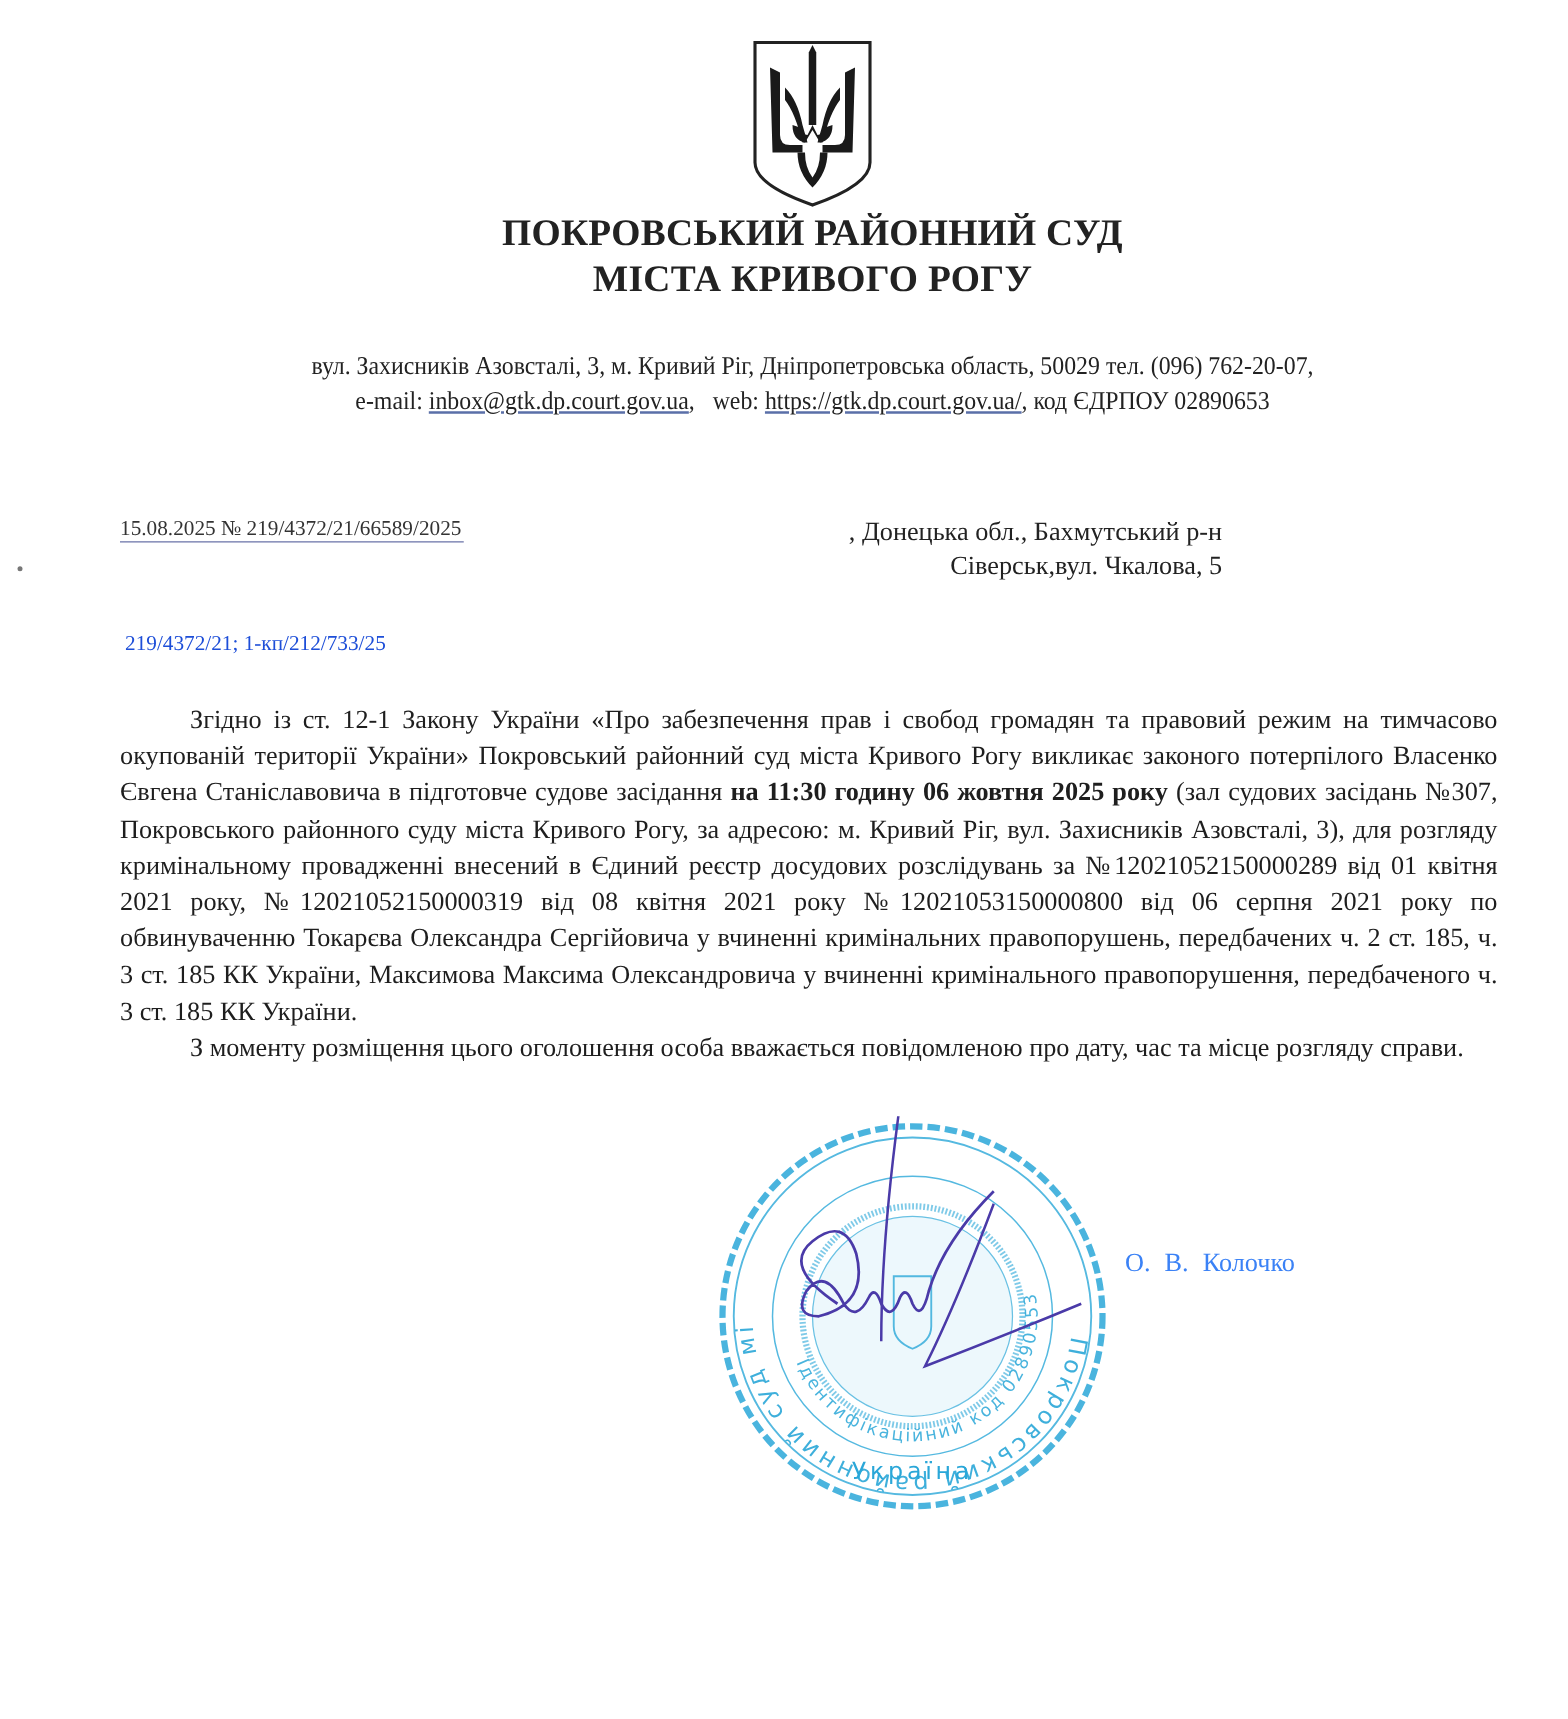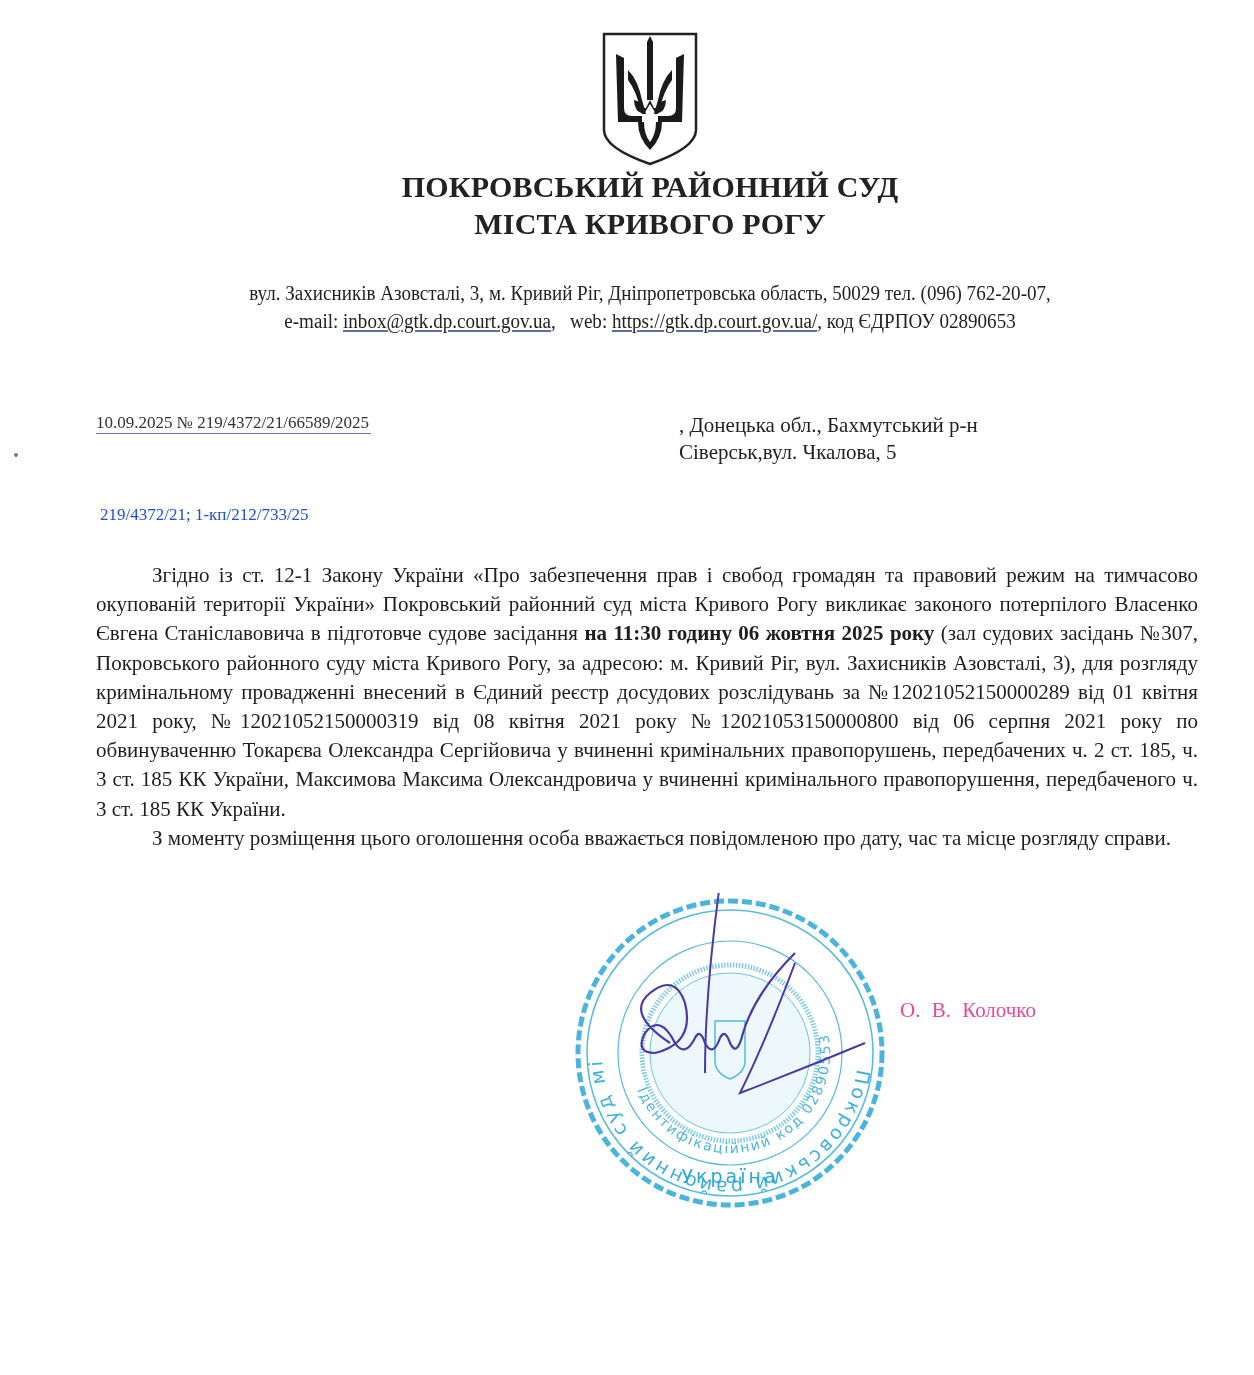--- a/index.html
+++ b/index.html
@@ -13,32 +13,32 @@
 
   .contacts { position: absolute; left: 100px; top: 279px; width: 1100px; text-align: center;
     font-family: "Liberation Serif", serif; font-size: 20.5px; line-height: 28px; color: #222; transform: scaleX(0.93); transform-origin: center; }
   .contacts a { color: #222; text-decoration: underline; text-decoration-color: #5a6fa8; }
 
   .outgoing { position: absolute; left: 96px; top: 413px; font-family: "Liberation Serif", serif; font-size: 17px; color: #333;
     border-bottom: 1.5px solid #6a73a8; line-height: 20px; padding-right: 2px; }
   .case-nums { position: absolute; left: 100px; top: 505px; font-family: Liberation Serif, serif; font-size: 17px; color: #1d4ed8; }
 
   .addressee { position: absolute; left: 653px; top: 412px; font-family: "Liberation Serif", serif; font-size: 21px; line-height: 27px; color: #222; }
-  .addressee .l2, .addressee .l3 { padding-left: 26px; }
+  .addressee .l2, .addressee .l3 { padding-left: 26px; text-align: right; }
 
   .dot { position: absolute; left: 14px; top: 453px; width: 4px; height: 4px; background: #777; border-radius: 50%; }
 
   .body-text { position: absolute; left: 96px; top: 561px; width: 1102px; font-family: "Liberation Serif", serif; font-size: 21px;
     line-height: 29.2px; color: #1e1e1e; text-align: justify; }
   .body-text p { margin: 0; text-indent: 56px; }
   .body-text b { font-weight: bold; }
   .body-text p + p { margin-top: 0; }
 
   .sign-left { position: absolute; left: 155px; top: 967px; font-family: "Liberation Serif", serif; font-size: 21px; line-height: 30px; color: #222; }
-  .sign-name { position: absolute; left: 900px; top: 998px; font-family: "Liberation Serif", serif; font-size: 21px; color: #ec4899; word-spacing: 6px; }
+  .sign-name { position: absolute; left: 900px; top: 998px; font-family: "Liberation Serif", serif; font-size: 21px; color: #3b82f6; word-spacing: 6px; }
 
   .stamp { position: absolute; left: 565px; top: 893px; width: 330px; height: 320px; }
 </style>
 </head>
 <body>
 
 <div class="page">
 
   <svg class="emblem" viewBox="0 0 104 138">
     <path d="M6 4 H98 V100 Q98 118 52 134 Q6 118 6 100 Z" fill="none" stroke="#222" stroke-width="2.5"></path>
@@ -61,21 +61,21 @@
   <div class="contacts">
     <div>вул. Захисників Азовсталі, 3, м. Кривий Ріг,  Дніпропетровська область, 50029 тел. (096) 762-20-07,</div>
     <div>
       <span>e-mail:</span>
       <a>inbox@gtk.dp.court.gov.ua</a>,&nbsp;&nbsp;
       <span>web:</span>
       <a>https://gtk.dp.court.gov.ua/</a><span>, код ЄДРПОУ 02890653</span>
     </div>
   </div>
 
-  <div class="outgoing">10.09.2025 №  219/4372/21/66589/2025</div>
+  <div class="outgoing">15.08.2025 №  219/4372/21/66589/2025</div>
   <div class="case-nums">219/4372/21; 1-кп/212/733/25</div>
   <div class="dot"></div>
 
   <div class="addressee">
     <div class="l2">,  Донецька обл.,  Бахмутський р-н</div>
     <div class="l3">Сіверськ,вул. Чкалова, 5</div>
   </div>
 
   <div class="body-text">
     <p><span>Згідно із ст. 12-1 Закону України «Про забезпечення прав і свобод громадян та правовий режим на тимчасово окупованій території України» Покровський районний суд міста Кривого Рогу викликає законого потерпілого Власенко Євгена Станіславовича в підготовче судове засідання </span><b>на 11:30 годину 06 жовтня 2025 року</b><span> (зал судових засідань №307, Покровського районного суду міста Кривого Рогу, за адресою: м. Кривий Ріг, вул. Захисників Азовсталі, 3), для розгляду кримінальному провадженні внесений в Єдиний реєстр досудових розслідувань за №12021052150000289 від 01 квітня 2021 року, №12021052150000319 від 08 квітня 2021 року №12021053150000800 від 06 серпня 2021 року по обвинуваченню Токарєва Олександра Сергійовича у вчиненні кримінальних правопорушень, передбачених ч. 2 ст. 185, ч. 3 ст. 185 КК України, Максимова Максима Олександровича у вчиненні кримінального правопорушення, передбаченого ч. 3 ст. 185 КК України.</span></p>

